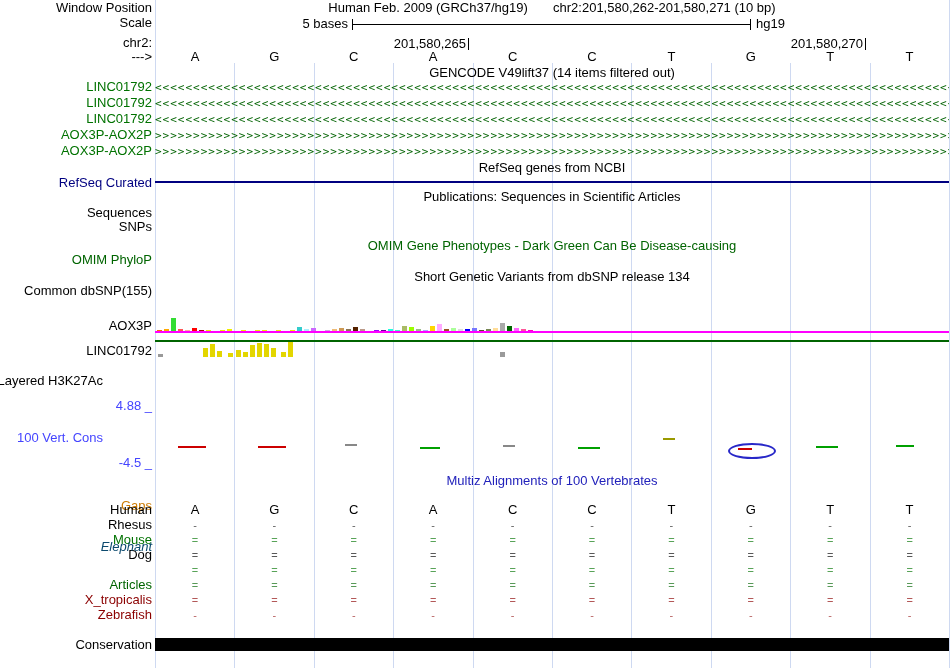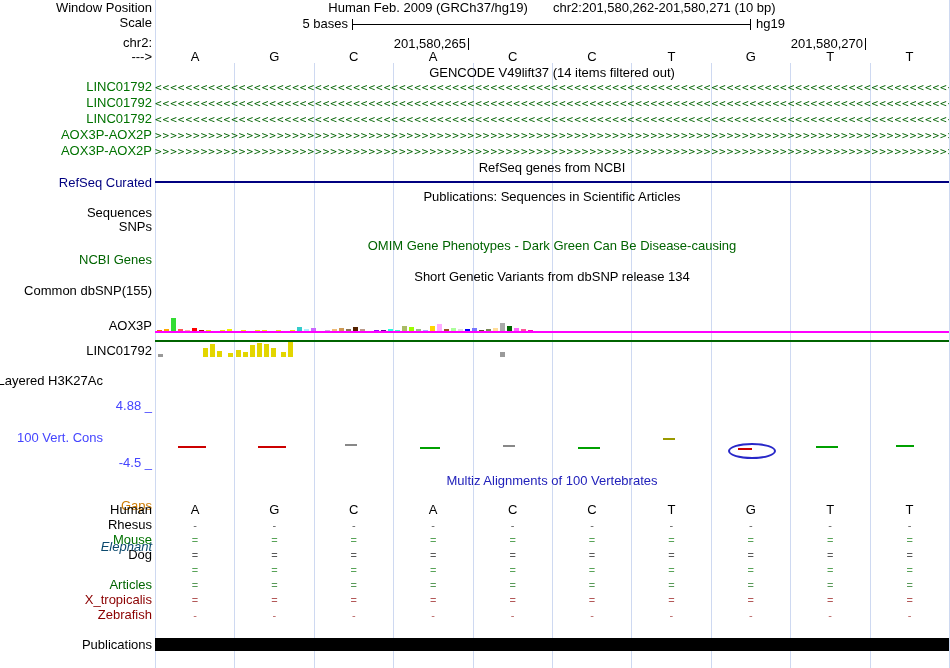--- a/index.html
+++ b/index.html
@@ -98,21 +98,21 @@
 
   <div class="C" style="top:161px">RefSeq genes from NCBI</div>
   <div class="L navy" style="top:176px">RefSeq Curated</div>
   <div class="hline" style="top:181px;height:2px;background:#000080"></div>
 
   <div class="C" style="top:190px">Publications: Sequences in Scientific Articles</div>
   <div class="L" style="top:206px">Sequences</div>
   <div class="L" style="top:220px">SNPs</div>
 
   <div class="C omimg" style="top:239px">OMIM Gene Phenotypes - Dark Green Can Be Disease-causing</div>
-  <div class="L omimg" style="top:253px">NCBI Genes</div>
+  <div class="L omimg" style="top:253px">OMIM PhyloP</div>
 
   <div class="C" style="top:270px">Short Genetic Variants from dbSNP release 134</div>
   <div class="L" style="top:284px">Common dbSNP(155)</div>
 
   <div class="L" style="top:319px">AOX3P</div>
   <div id="gtex-aox3p-bars">
       <div class="bar" style="left: 157px; width: 5px; height: 2px; bottom: 336px; background: rgb(255, 102, 0);"></div>
       <div class="bar" style="left: 164px; width: 5px; height: 3px; bottom: 336px; background: rgb(255, 170, 0);"></div>
       <div class="bar" style="left: 171px; width: 5px; height: 14px; bottom: 336px; background: rgb(51, 221, 51);"></div>
       <div class="bar" style="left: 178px; width: 5px; height: 3px; bottom: 336px; background: rgb(255, 85, 85);"></div>
@@ -292,16 +292,16 @@
       <div class="cellsym" style="left: 313.8px; top: 608px; color: rgb(139, 0, 0);">-</div>
       <div class="cellsym" style="left: 393.2px; top: 608px; color: rgb(139, 0, 0);">-</div>
       <div class="cellsym" style="left: 472.6px; top: 608px; color: rgb(139, 0, 0);">-</div>
       <div class="cellsym" style="left: 552px; top: 608px; color: rgb(139, 0, 0);">-</div>
       <div class="cellsym" style="left: 631.4px; top: 608px; color: rgb(139, 0, 0);">-</div>
       <div class="cellsym" style="left: 710.8px; top: 608px; color: rgb(139, 0, 0);">-</div>
       <div class="cellsym" style="left: 790.2px; top: 608px; color: rgb(139, 0, 0);">-</div>
       <div class="cellsym" style="left: 869.6px; top: 608px; color: rgb(139, 0, 0);">-</div>
     </div>
 
-  <div class="L" style="top:638px">Publications</div>
+  <div class="L" style="top:638px">Conservation</div>
   <div id="rm-bar"></div>
 
 </div>
 
 </body></html>

